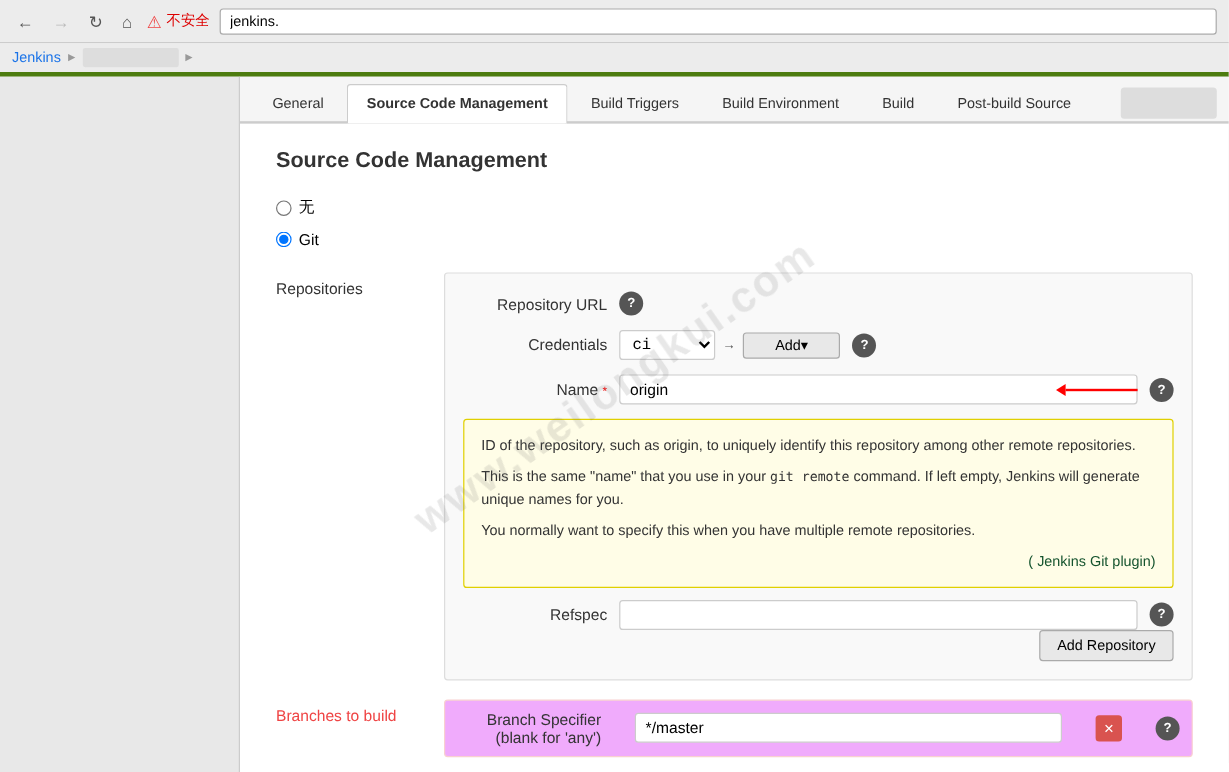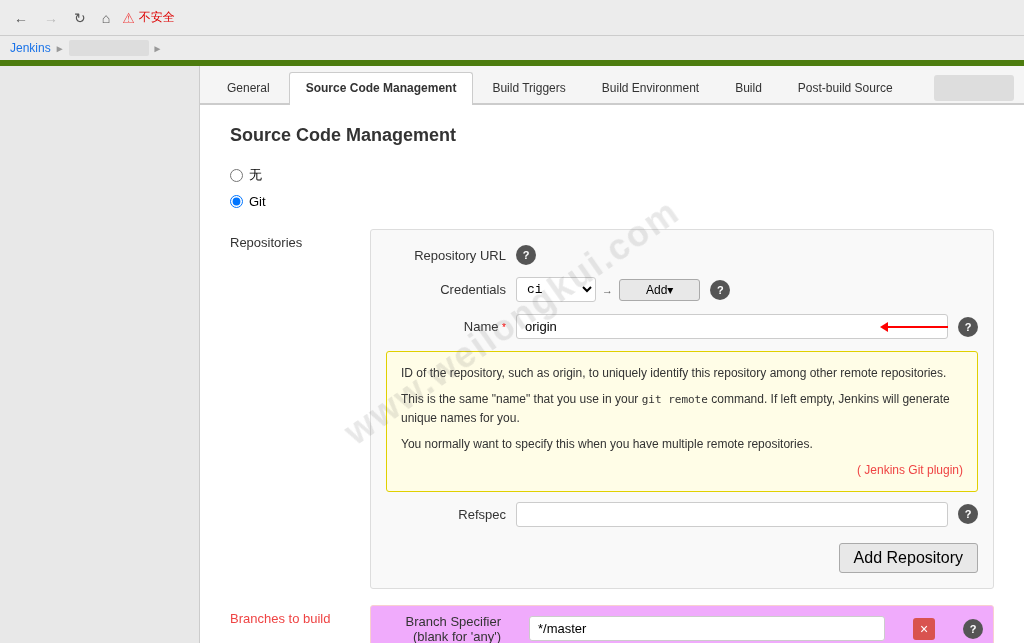--- a/index.html
+++ b/index.html
@@ -37,21 +37,21 @@
       border: 1px solid #aaa;
       border-radius: 3px;
       padding: 3px 8px;
       font-size: 12px;
       background: white;
     }
 
     
     .breadcrumb-bar {
       background: #ececec;
-      border-bottom: 6px solid #4d7c0f;
+      border-bottom: 4px solid #4d7c0f;
       padding: 4px 10px;
       display: flex;
       align-items: center;
       gap: 4px;
       font-size: 12px;
       color: #555;
       text-align: center;
     }
     .breadcrumb-link { color: #1a73e8; text-decoration: none; }
     .breadcrumb-sep { color: #999; font-size: 10px; }
@@ -246,44 +246,44 @@
       border-radius: 3px;
       padding: 12px 14px;
       margin: 8px 0;
       font-size: 12px;
       color: #333;
       line-height: 1.5;
     }
     .help-box p { margin-bottom: 8px; }
     .help-box p:last-child { margin-bottom: 0; }
     .code-text { font-family: monospace; font-size: 11px; }
-    .help-link { color: #ef4444; text-decoration: none; }
+    .help-link { color: #14532d; text-decoration: none; }
     .help-link-row {
       text-align: right;
       margin-top: 6px;
     }
 
     
     .refspec-row {
       display: flex;
       align-items: center;
       margin-top: 10px;
       gap: 10px;
     }
 
     
     .add-repo-btn {
       float: right;
       background: #e8e8e8;
       border: 1px solid #aaa;
       border-radius: 3px;
       padding: 5px 14px;
-      font-size: 16px;
-      cursor: pointer;
-      margin-top: 16px;
+      font-size: 12px;
+      cursor: pointer;
+      margin-top: 0;
     }
 
     
     .branches-section {
       display: flex;
       gap: 20px;
       margin-top: 16px;
       align-items: flex-start;
     }
     .branches-label {
@@ -344,20 +344,21 @@
 
 <div class="browser-bar">
   <button class="browser-nav-btn">←</button>
   <button class="browser-nav-btn" disabled="">→</button>
   <button class="browser-nav-btn">↻</button>
   <button class="browser-nav-btn">⌂</button>
   <span class="security-warning">
     <span class="warning-triangle">⚠</span>
     <span>不安全</span>
   </span>
+  <input type="text" class="address-bar" value="jenkins." style="">
 </div>
 
 <div class="breadcrumb-bar">
   <a href="#" class="breadcrumb-link">Jenkins</a>
   <span class="breadcrumb-sep">►</span>
   <div style="width:80px; height:16px; background:#ddd; border-radius:2px;"></div>
   <span class="breadcrumb-sep">►</span>
 </div>
 
 <div class="page-wrapper">

